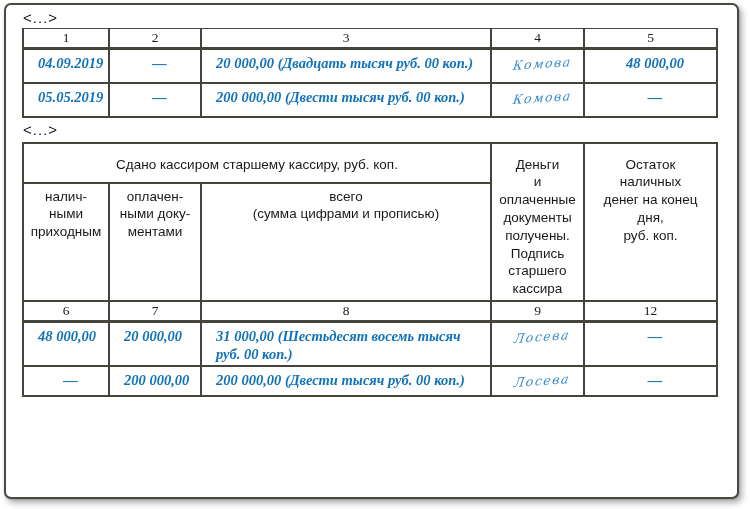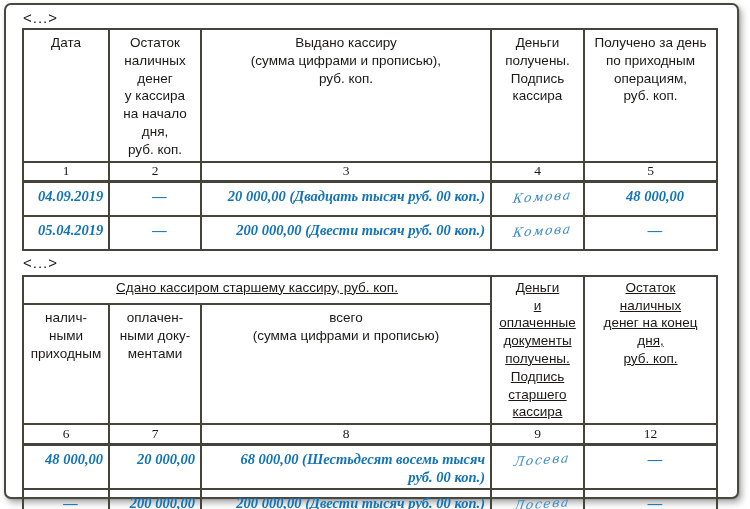--- a/index.html
+++ b/index.html
@@ -63,95 +63,75 @@
     font-family:"Liberation Serif",serif;
     font-style:italic;
     font-weight:bold;
     font-size:14.5px;
     color:#1273b8;
     vertical-align:top;
     padding:4px 5px 2px 14px;
     line-height:1.25;
   }
   td.data.c{text-align:center;}
-  td.data.l{text-align:right;}
+  td.data.l{text-align:left;}
   .dash-blue{color:#3f8ecb;}
   .dash-light{color:#74b3de;}
   .dash-lav{color:#98a7d4;}
   .sig{
     display:inline-block;
     font-family:"DejaVu Serif",serif;
     font-style:italic;
     font-weight:normal;
     font-size:12.5px;
     letter-spacing:1.5px;
     color:#3b8cc9;
     transform:rotate(-4deg) skewX(-12deg);
     margin-top:2px;
   }
   tr.hdr1{height:116px;}
   tr.grp{height:24px;}
   tr.sub{height:100px;}
   tr.r34{height:34px;}
   tr.r42{height:42px;}
   tr.r30{height:30px;}
-  .grp th{padding-top:2px;text-decoration:underline;}
+  .grp th{padding-top:12px;}
 </style>
 </head>
 <body>
 
 <div class="page-frame">
 
   <div class="ellipsis">&lt;...&gt;</div>
 
   <table>
     <colgroup>
       <col style="width:86px">
         <col style="width:92px">
         <col style="width:290px">
         <col style="width:93px">
         <col style="width:133px">
     </colgroup>
     <tbody>
-      <tr class="hdr1">
-        <th>Дата</th>
-        <th>Остаток
-наличных
-денег
-у кассира
-на начало дня,
-руб. коп.</th>
-        <th>Выдано кассиру
-(сумма цифрами и прописью),
-руб. коп.</th>
-        <th>Деньги
-получены.
-Подпись
-кассира</th>
-        <th>Получено за день
-по приходным
-операциям,
-руб. коп.</th>
-      </tr>
       <tr class="nums">
         <td>1</td>
         <td>2</td>
         <td>3</td>
         <td>4</td>
         <td>5</td>
       </tr>
       <tr class="r34">
         <td class="data c">04.09.2019</td>
         <td class="data c dash-blue">—</td>
         <td class="data l">20 000,00 (Двадцать тысяч руб. 00 коп.)</td>
         <td class="data c"><span class="sig">Комова</span></td>
         <td class="data c">48 000,00</td>
       </tr>
       <tr class="r34">
-        <td class="data c">05.04.2019</td>
+        <td class="data c">05.05.2019</td>
         <td class="data c dash-blue">—</td>
         <td class="data l">200 000,00 (Двести тысяч руб. 00 коп.)</td>
         <td class="data c"><span class="sig">Комова</span></td>
         <td class="data c dash-light">—</td>
       </tr>
     </tbody>
   </table>
 
   <div class="ellipsis mid">&lt;...&gt;</div>
 
@@ -192,21 +172,21 @@
       <tr class="nums">
         <td>6</td>
         <td>7</td>
         <td>8</td>
         <td>9</td>
         <td>12</td>
       </tr>
       <tr class="r42">
         <td class="data l">48 000,00</td>
         <td class="data l">20 000,00</td>
-        <td class="data l">68 000,00 (Шестьдесят восемь тысяч руб. 00 коп.)</td>
+        <td class="data l">31 000,00 (Шестьдесят восемь тысяч руб. 00 коп.)</td>
         <td class="data c"><span class="sig">Лосева</span></td>
         <td class="data c dash-lav">—</td>
       </tr>
       <tr class="r30">
         <td class="data c dash-blue">—</td>
         <td class="data l">200 000,00</td>
         <td class="data l">200 000,00 (Двести тысяч руб. 00 коп.)</td>
         <td class="data c"><span class="sig">Лосева</span></td>
         <td class="data c dash-lav">—</td>
       </tr>

